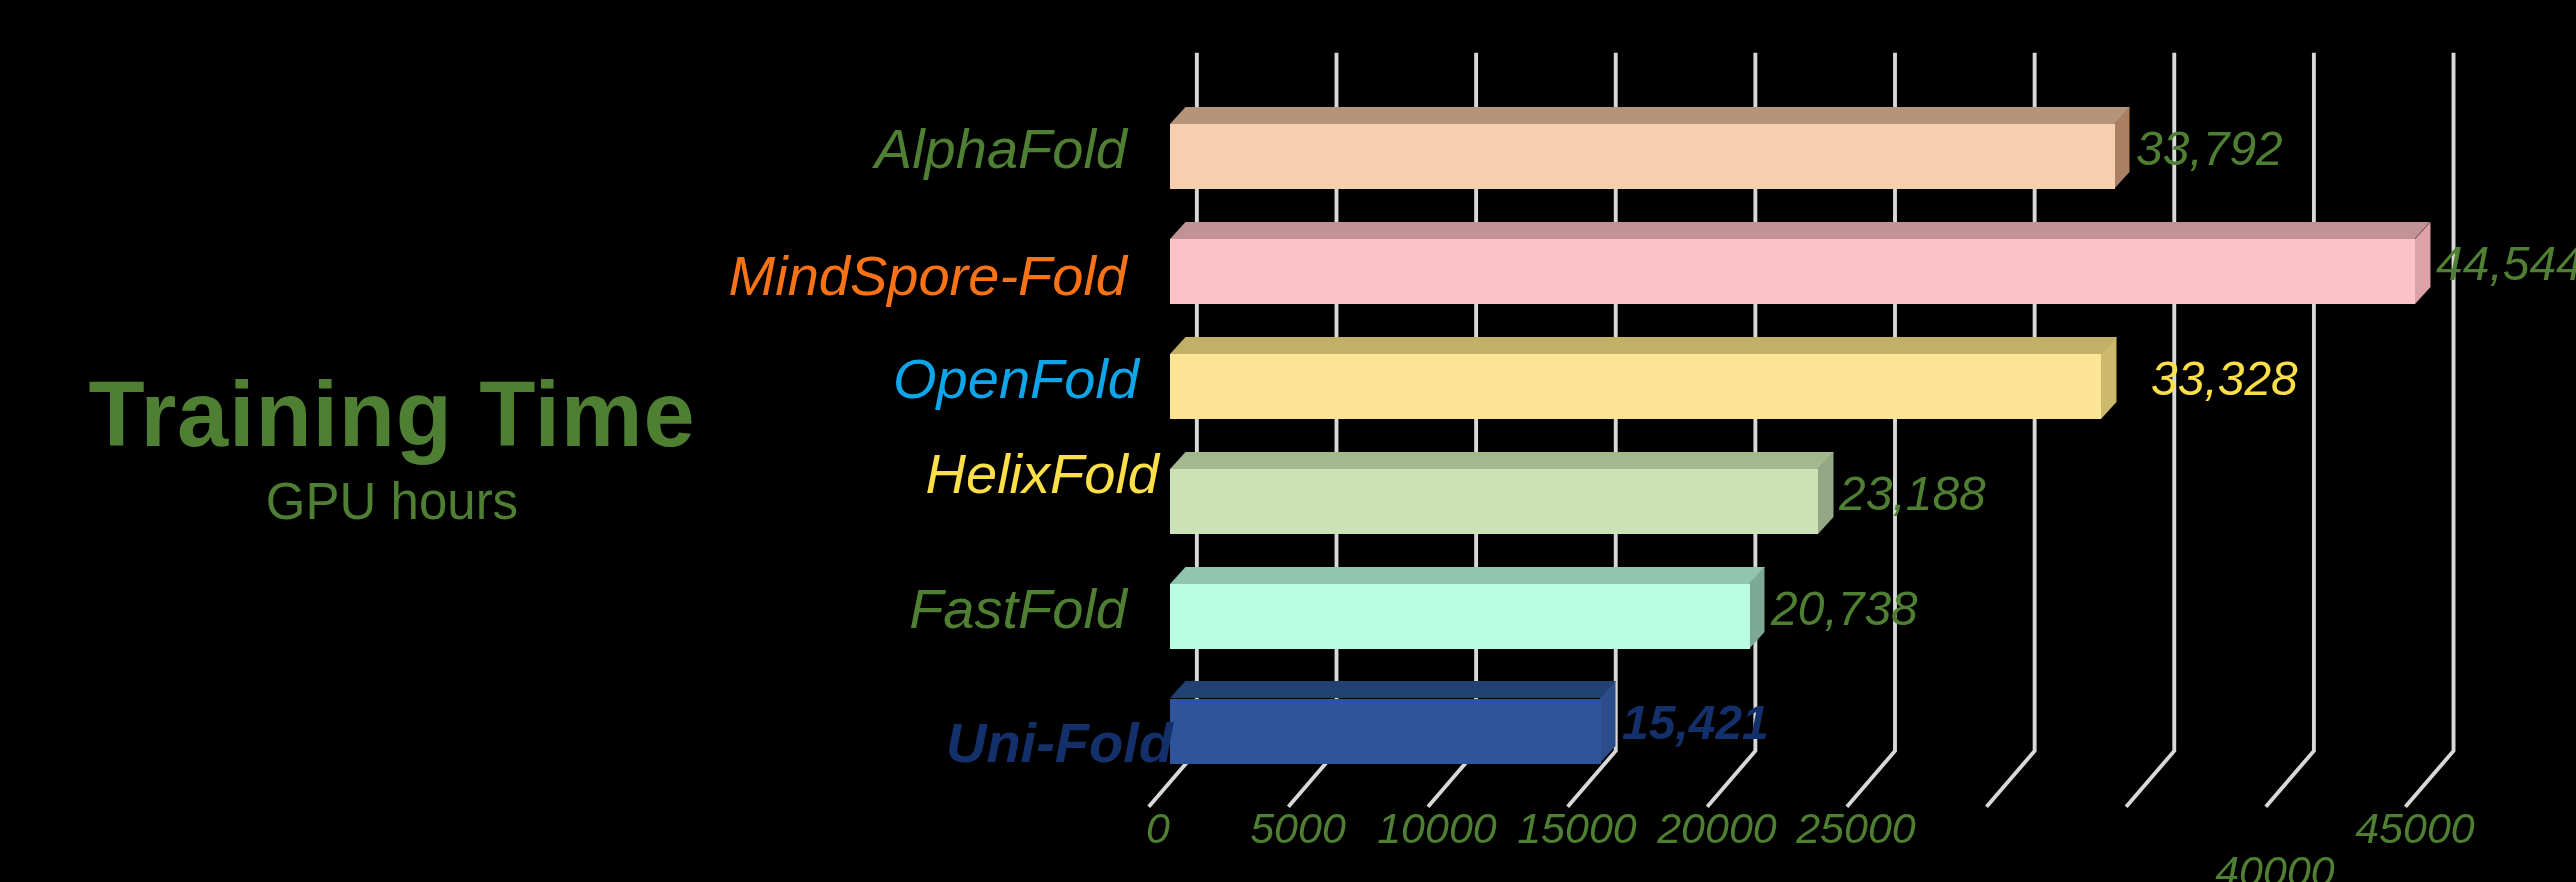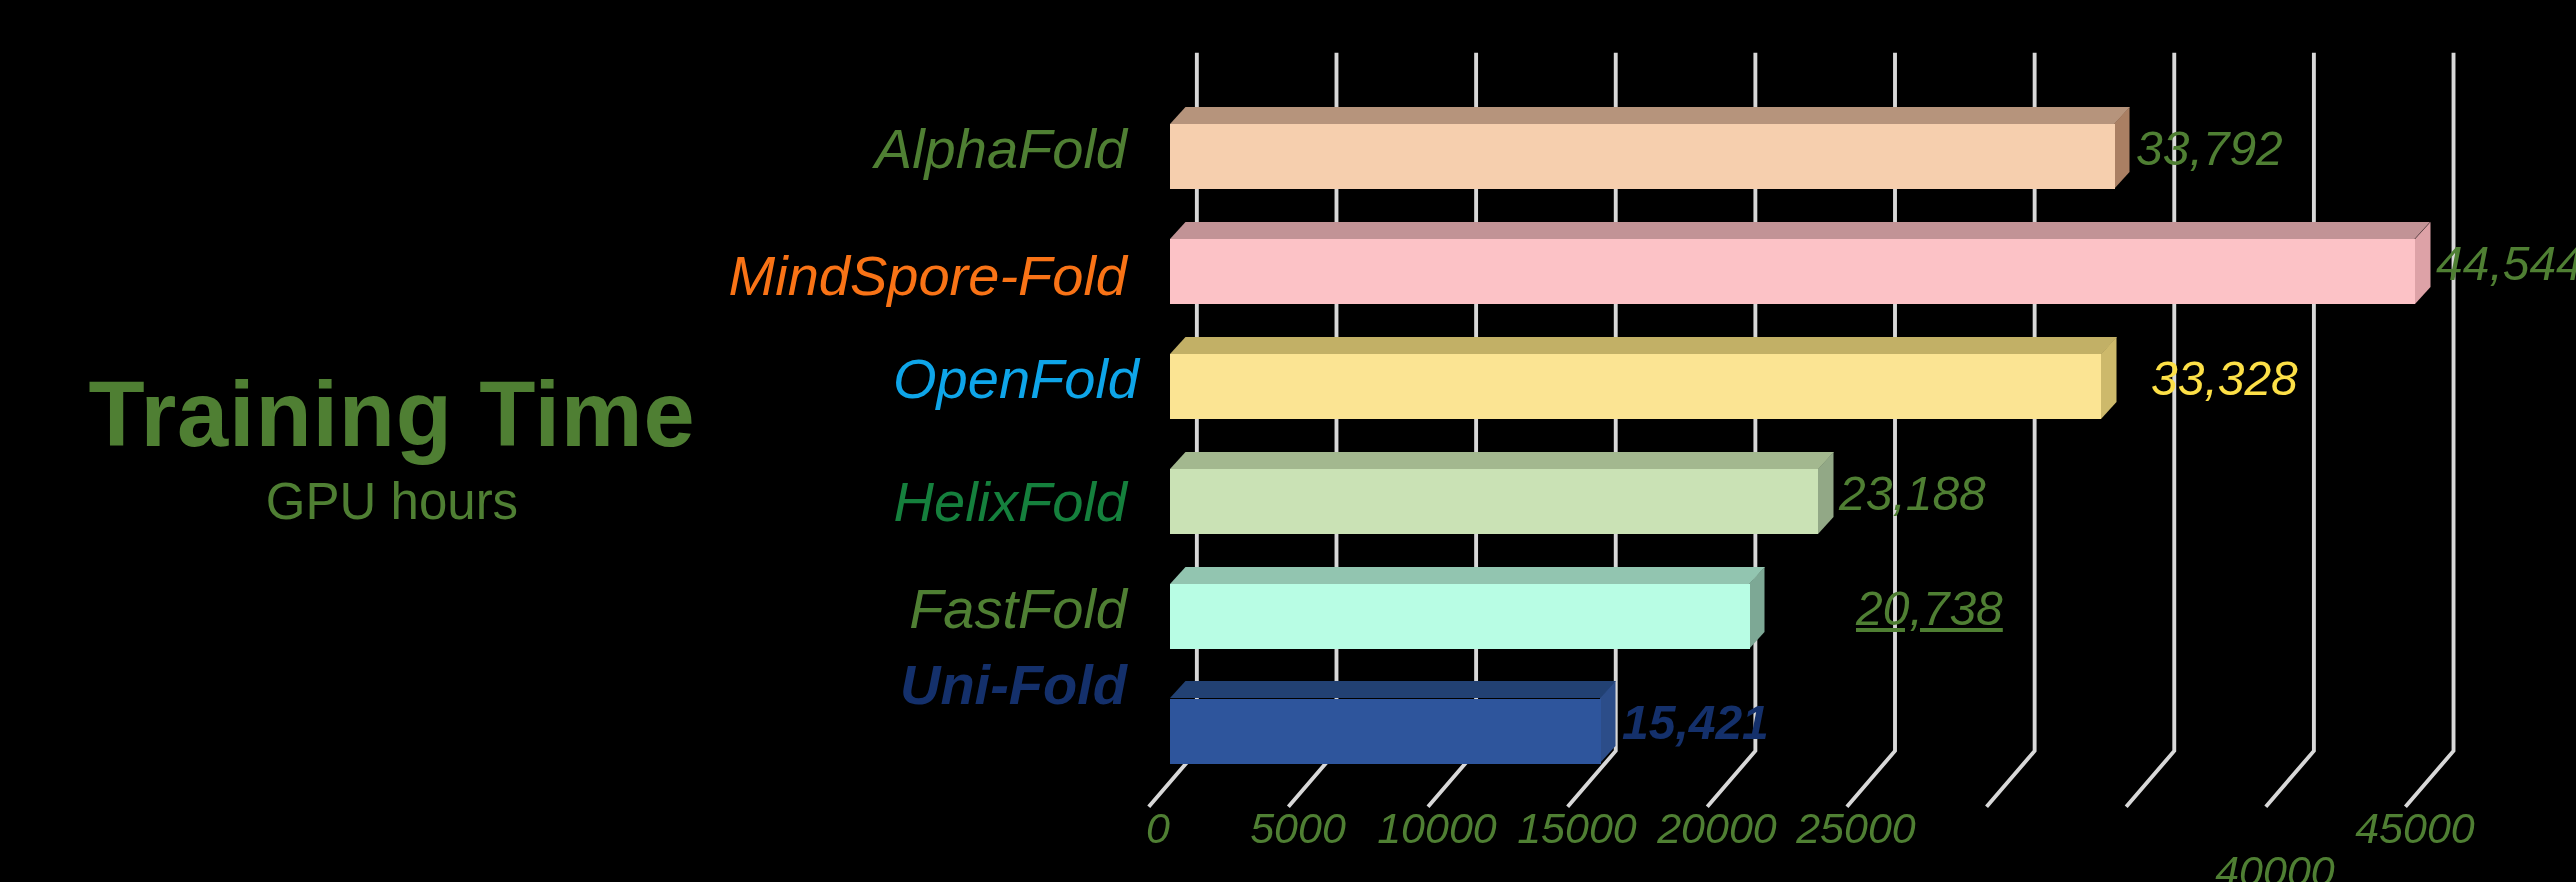--- a/index.html
+++ b/index.html
@@ -94,31 +94,31 @@
       <div class="cat-label" style="top: 234px; width: 1127px; height: 82px; color: #f97316;">MindSpore-Fold</div>
       <div class="val-label" style="left: 2436px; top: 222px; height: 82px; color: rgb(79, 127, 51);">44,544</div>
       <div class="bar-face" style="left: 1170px; top: 337px; width: 947px; height: 17px; background: rgb(194, 176, 102); clip-path: polygon(15.5px 0px, 100% 0px, calc(100% - 15.5px) 100%, 0px 100%);"></div>
       <div class="bar-face" style="left: 2101px; top: 337px; width: 15.5px; height: 82px; background: rgb(205, 185, 107); clip-path: polygon(0px 17px, 100% 0px, 100% 65px, 0px 100%);"></div>
       <div class="bar-face" style="left: 1170px; top: 354px; width: 931px; height: 65px; background: rgb(251, 228, 147);"></div>
       <div class="cat-label" style="top: 337px; width: 1127px; height: 82px; color: #0ea5e9; padding-left: 12px;">OpenFold</div>
       <div class="val-label" style="left: 2123px; top: 337px; height: 82px; color: #fde047; margin-left: 28px;">33,328</div>
       <div class="bar-face" style="left: 1170px; top: 452px; width: 664px; height: 17px; background: rgb(163, 184, 143); clip-path: polygon(15.5px 0px, 100% 0px, calc(100% - 15.5px) 100%, 0px 100%);"></div>
       <div class="bar-face" style="left: 1818px; top: 452px; width: 15.5px; height: 82px; background: rgb(146, 168, 134); clip-path: polygon(0px 17px, 100% 0px, 100% 65px, 0px 100%);"></div>
       <div class="bar-face" style="left: 1170px; top: 469px; width: 648px; height: 65px; background: rgb(202, 226, 181);"></div>
-      <div class="cat-label" style="top: 460px; width: 1127px; height: 82px; color: #15803d;">HelixFold</div>
+      <div class="cat-label" style="top: 432px; width: 1127px; height: 82px; color: #fde047; margin-left: 32px;">HelixFold</div>
       <div class="val-label" style="left: 1839px; top: 452px; height: 82px; color: rgb(79, 127, 51);">23,188</div>
       <div class="bar-face" style="left: 1170px; top: 567px; width: 595px; height: 17px; background: rgb(146, 197, 176); clip-path: polygon(15.5px 0px, 100% 0px, calc(100% - 15.5px) 100%, 0px 100%);"></div>
       <div class="bar-face" style="left: 1749px; top: 567px; width: 15.5px; height: 82px; background: rgb(125, 168, 149); clip-path: polygon(0px 17px, 100% 0px, 100% 65px, 0px 100%);"></div>
       <div class="bar-face" style="left: 1170px; top: 584px; width: 580px; height: 65px; background: rgb(184, 253, 228);"></div>
       <div class="cat-label" style="top: 567px; width: 1127px; height: 82px; color: rgb(79, 127, 51);">FastFold</div>
-      <div class="val-label" style="left: 1856px; top: 567px; height: 82px; color: rgb(79, 127, 51); text-decoration: underline;">20,738</div>
+      <div class="val-label" style="left: 1771px; top: 567px; height: 82px; color: rgb(79, 127, 51);">20,738</div>
       <div class="bar-face" style="left: 1170px; top: 681px; width: 446px; height: 17px; background: rgb(34, 65, 115); clip-path: polygon(15.5px 0px, 100% 0px, calc(100% - 15.5px) 100%, 0px 100%);"></div>
       <div class="bar-face" style="left: 1600px; top: 681px; width: 15.5px; height: 82px; background: rgb(44, 77, 137); clip-path: polygon(0px 17px, 100% 0px, 100% 65px, 0px 100%);"></div>
       <div class="bar-face" style="left: 1170px; top: 699px; width: 431px; height: 65px; background: rgb(46, 85, 156);"></div>
-      <div class="cat-label" style="top: 643px; width: 1127px; height: 82px; color: rgb(20, 48, 107); font-weight: bold;">Uni-Fold</div>
+      <div class="cat-label" style="top: 701px; width: 1127px; height: 82px; color: rgb(20, 48, 107); font-weight: bold; padding-left: 46px;">Uni-Fold</div>
       <div class="val-label" style="left: 1622px; top: 681px; height: 82px; color: rgb(20, 48, 107); font-weight: bold;">15,421</div>
       <div class="tick-label" style="left: 1065px; top: 804px; color: rgb(79, 127, 51);">0</div>
       <div class="tick-label" style="left: 1205px; top: 804px; color: rgb(79, 127, 51);">5000</div>
       <div class="tick-label" style="left: 1344px; top: 804px; color: rgb(79, 127, 51);">10000</div>
       <div class="tick-label" style="left: 1484px; top: 804px; color: rgb(79, 127, 51);">15000</div>
       <div class="tick-label" style="left: 1624px; top: 804px; color: rgb(79, 127, 51);">20000</div>
       <div class="tick-label" style="left: 1763px; top: 804px; color: rgb(79, 127, 51);">25000</div>
       <div class="tick-label" style="left: 2182px; top: 804px; color: rgb(79, 127, 51); margin-top: 43px;">40000</div>
       <div class="tick-label" style="left: 2322px; top: 804px; color: rgb(79, 127, 51);">45000</div>
     </div>

